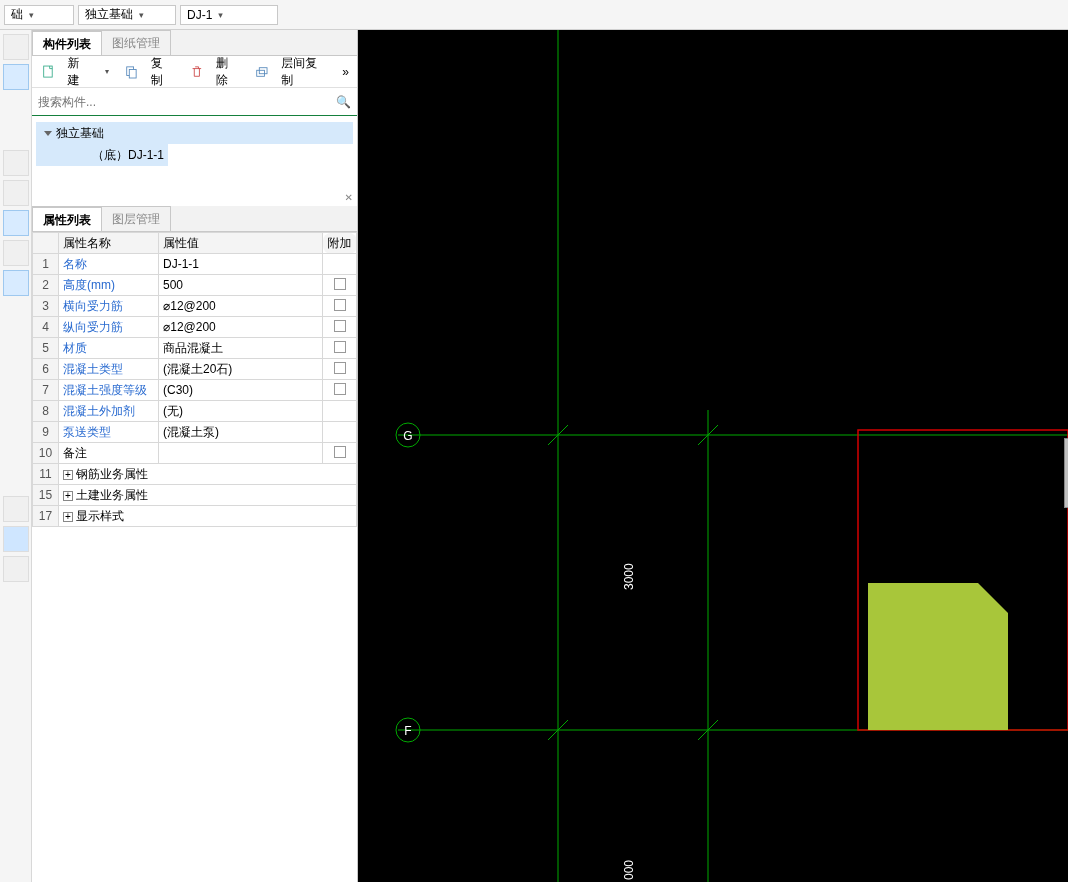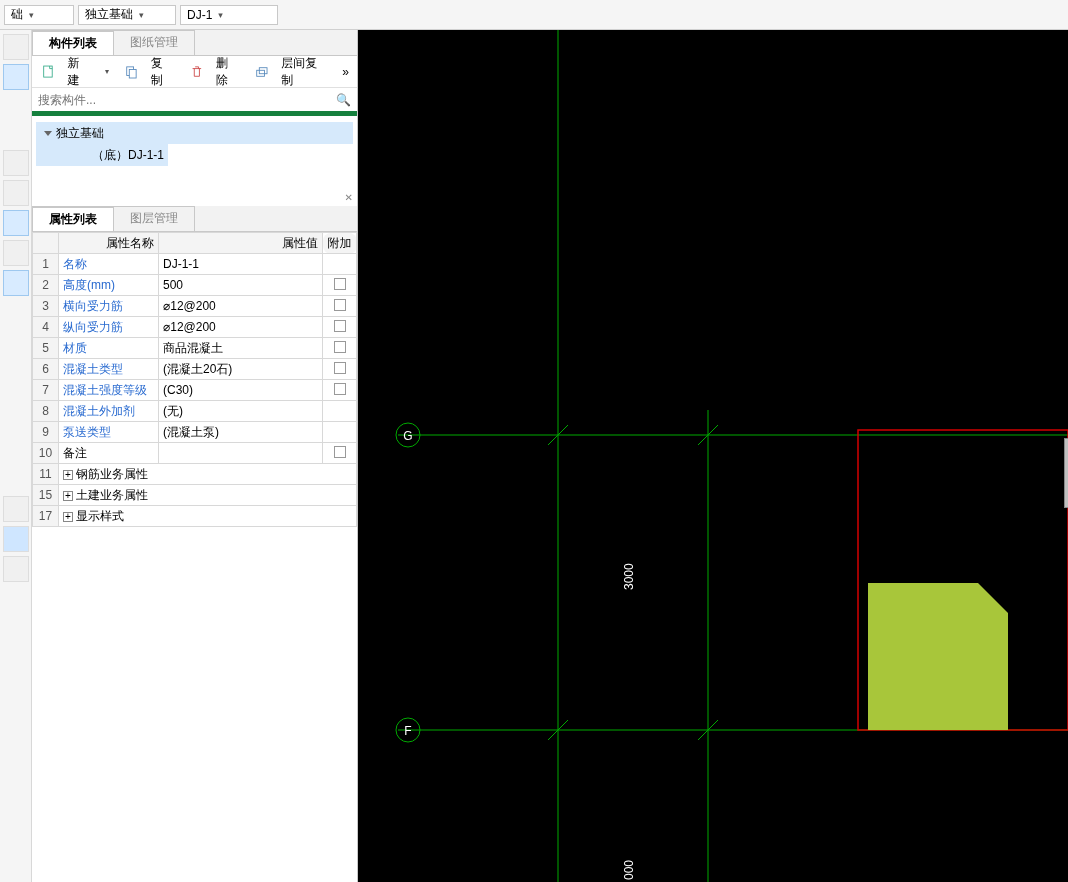--- a/index.html
+++ b/index.html
@@ -10,45 +10,45 @@
 .combo .arr { margin-left: 6px; font-size: 9px; color: #555; }
 
 .leftcol { position: absolute; left: 0; top: 30px; width: 32px; height: 852px; background: #f5f5f5; border-right: 1px solid #d8d8d8; }
 .leftcol .stub { width: 26px; height: 26px; margin: 4px auto; border: 1px solid #ddd; background: #f0f0f0; }
 .leftcol .stub.hl { background: #d8ebff; border-color: #9ec8ef; }
 .leftcol .sel { background: #cfe6ff; }
 
 .panel-area { position: absolute; left: 32px; top: 30px; width: 326px; height: 852px; background: #fff; border-right: 1px solid #c8c8c8; }
 
 .tabs { display: flex; border-bottom: 1px solid #c8c8c8; height: 26px; background: #f2f2f2; }
-.tab { padding: 0 16px; line-height: 24px; border: 1px solid #c8c8c8; border-bottom: none; margin-right: -1px; background: #f2f2f2; color: #888; cursor: pointer; font-family: Liberation Mono, monospace; }
+.tab { padding: 0 10px; line-height: 24px; border: 1px solid #c8c8c8; border-bottom: none; margin-right: -1px; background: #f2f2f2; color: #888; cursor: pointer; }
 .tab.active { background: #fff; color: #000; font-weight: bold; border-top: 2px solid #c8c8c8; }
 
 .toolbar { display: flex; align-items: center; height: 32px; border-bottom: 1px solid #e0e0e0; padding: 0 4px; gap: 4px; }
 .tbtn { display: inline-flex; align-items: center; gap: 12px; padding: 2px 5px; border: 1px solid transparent; cursor: pointer; }
 .tbtn svg, .tbtn .ico { width: 14px; height: 14px; }
 .tbtn .drop { font-size: 8px; color: #555; margin-left: 2px; }
 .more { margin-left: auto; cursor: pointer; padding: 0 4px; }
 
-.search { height: 28px; border-bottom: 5px solid #15803d; display: flex; align-items: center; padding: 0 6px; }
+.search { height: 28px; border-bottom: 1px solid #15803d; display: flex; align-items: center; padding: 0 6px; }
 .search input { flex: 1; border: none; outline: none; color: #888; }
 .search .mag { color: #aaa; }
 
 .tree { padding: 6px 4px; }
 .tree-row { display: flex; align-items: center; height: 22px; padding: 0 4px; cursor: pointer; }
 .tree-row.sel { background: #d6e9fb; }
 .tri { display: inline-block; width: 0; height: 0; border-left: 4px solid transparent; border-right: 4px solid transparent; border-top: 5px solid #666; margin-right: 4px; }
 
 .close-x { position: absolute; right: 4px; top: -14px; font-size: 10px; color: #888; cursor: pointer; }
 
 .prop-panel { margin-top: 34px; position: relative; }
 
 .prop-table { width: 100%; border-collapse: collapse; }
 .prop-table th, .prop-table td { border: 1px solid #d8d8d8; height: 21px; padding: 0 4px; text-align: left; }
-.prop-table th { background: #f4f4f4; font-weight: normal; text-align: right; }
+.prop-table th { background: #f4f4f4; font-weight: normal; text-align: left; }
 .prop-table .rownum { width: 26px; text-align: center; background: #f4f4f4; color: #555; }
 .prop-table .pname { width: 100px; }
 .prop-table .pval { }
 .prop-table .padd { width: 34px; text-align: center; border-radius: 8px; }
 .linklike { color: #2a6bd0; }
 .chk { display: inline-block; width: 12px; height: 12px; border: 1px solid #999; background: #fff; }
 .expander { display: inline-block; width: 10px; height: 10px; border: 1px solid #888; line-height: 8px; text-align: center; font-size: 10px; margin-right: 3px; }
 
 .canvas { position: absolute; left: 358px; top: 30px; width: 710px; height: 852px; background: #000; }
 .thumb { position: absolute; right: -2px; top: 438px; width: 6px; height: 70px; background: #c0c0c0; border: 1px solid #888; }

